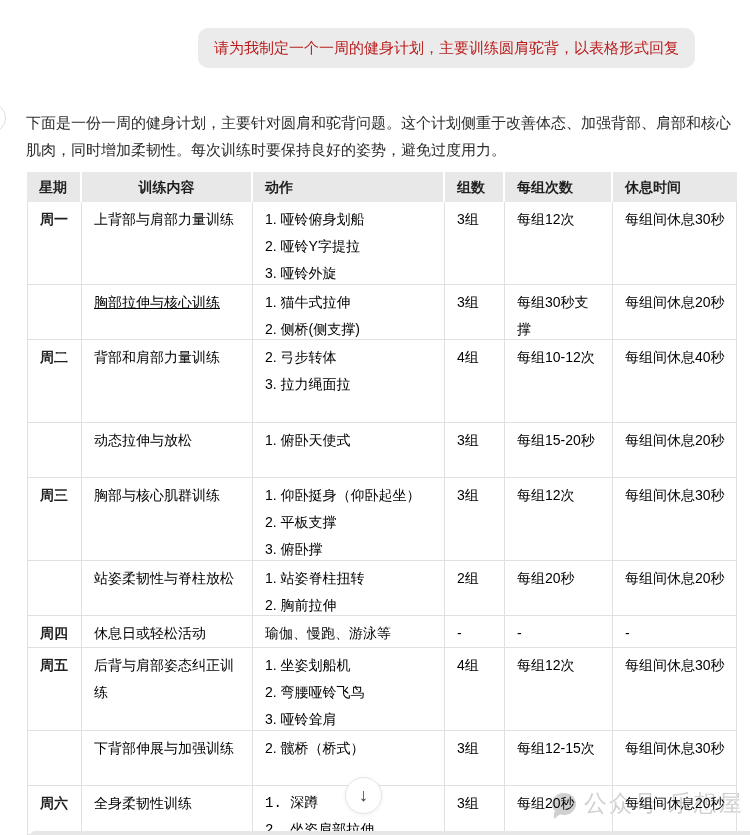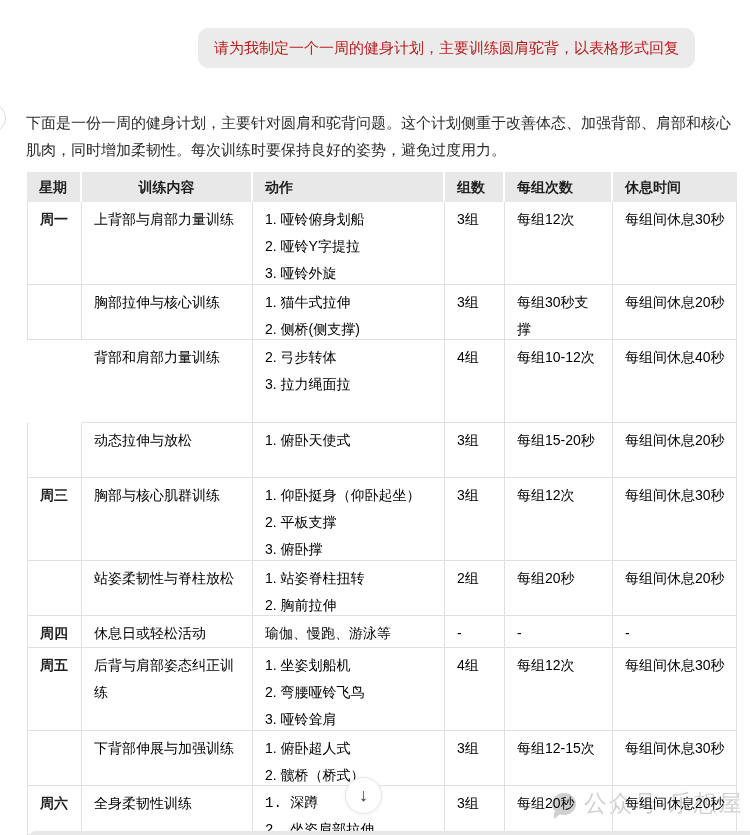--- a/index.html
+++ b/index.html
@@ -118,28 +118,29 @@
       <div class="cell td c1" style="grid-area: 2 / 2;">上背部与肩部力量训练</div>
       <div class="cell td c2" style="grid-area: 2 / 3;">
         <div>1. 哑铃俯身划船</div>
         <div>2. 哑铃Y字提拉</div>
         <div>3. 哑铃外旋</div>
       </div>
       <div class="cell td c3" style="grid-area: 2 / 4;">3组</div>
       <div class="cell td c4" style="grid-area: 2 / 5;">每组12次</div>
       <div class="cell td c5" style="grid-area: 2 / 6;">每组间休息30秒</div>
       <div class="cell td c0" style="grid-area: 3 / 1;"></div>
-      <div class="cell td c1" style="grid-area: 3 / 2;">胸部拉伸与核心训练</div>
+      <div class="cell td c1" style="grid-area: 3 / 2; text-decoration: underline;">胸部拉伸与核心训练</div>
       <div class="cell td c2" style="grid-area: 3 / 3;">
         <div>1. 猫牛式拉伸</div>
         <div>2. 侧桥(侧支撑)</div>
       </div>
       <div class="cell td c3" style="grid-area: 3 / 4;">3组</div>
       <div class="cell td c4" style="grid-area: 3 / 5;">每组30秒支撑</div>
       <div class="cell td c5" style="grid-area: 3 / 6;">每组间休息20秒</div>
+      <div class="cell td c0" style="grid-area: 4 / 1;">周二</div>
       <div class="cell td c1" style="grid-area: 4 / 2;">背部和肩部力量训练</div>
       <div class="cell td c2" style="grid-area: 4 / 3;">
         <div>2. 弓步转体</div>
         <div>3. 拉力绳面拉</div>
       </div>
       <div class="cell td c3" style="grid-area: 4 / 4;">4组</div>
       <div class="cell td c4" style="grid-area: 4 / 5;">每组10-12次</div>
       <div class="cell td c5" style="grid-area: 4 / 6;">每组间休息40秒</div>
       <div class="cell td c0" style="grid-area: 5 / 1;"></div>
       <div class="cell td c1" style="grid-area: 5 / 2;">动态拉伸与放松</div>
@@ -182,21 +183,20 @@
         <div>1. 坐姿划船机</div>
         <div>2. 弯腰哑铃飞鸟</div>
         <div>3. 哑铃耸肩</div>
       </div>
       <div class="cell td c3" style="grid-area: 9 / 4;">4组</div>
       <div class="cell td c4" style="grid-area: 9 / 5;">每组12次</div>
       <div class="cell td c5" style="grid-area: 9 / 6;">每组间休息30秒</div>
       <div class="cell td c0" style="grid-area: 10 / 1;"></div>
       <div class="cell td c1" style="grid-area: 10 / 2;">下背部伸展与加强训练</div>
       <div class="cell td c2" style="grid-area: 10 / 3;">
-        <div>1. 俯卧超人式</div>
         <div>2. 髋桥（桥式）</div>
       </div>
       <div class="cell td c3" style="grid-area: 10 / 4;">3组</div>
       <div class="cell td c4" style="grid-area: 10 / 5;">每组12-15次</div>
       <div class="cell td c5" style="grid-area: 10 / 6;">每组间休息30秒</div>
       <div class="cell td c0" style="grid-area: 11 / 1;">周六</div>
       <div class="cell td c1" style="grid-area: 11 / 2;">全身柔韧性训练</div>
       <div class="cell td c2" style="grid-area: 11 / 3; font-family: Liberation Mono, monospace;">
         <div>1. 深蹲</div>
         <div>2. 坐姿肩部拉伸</div>

